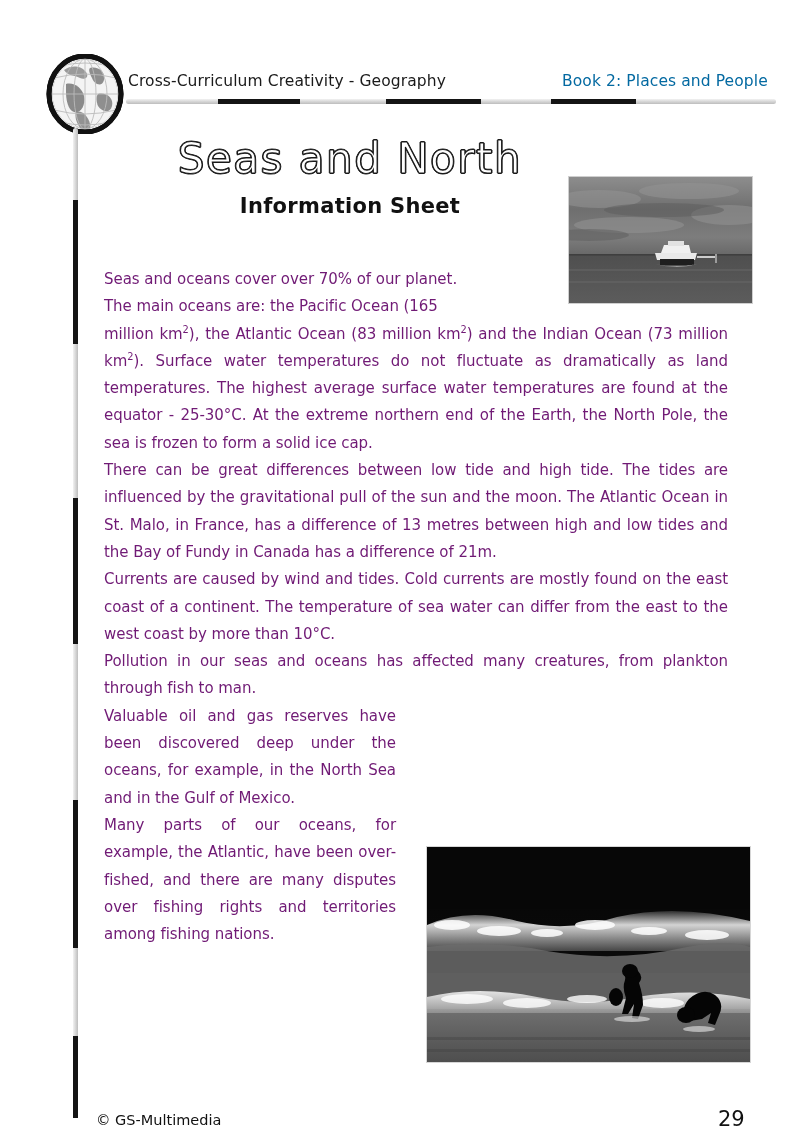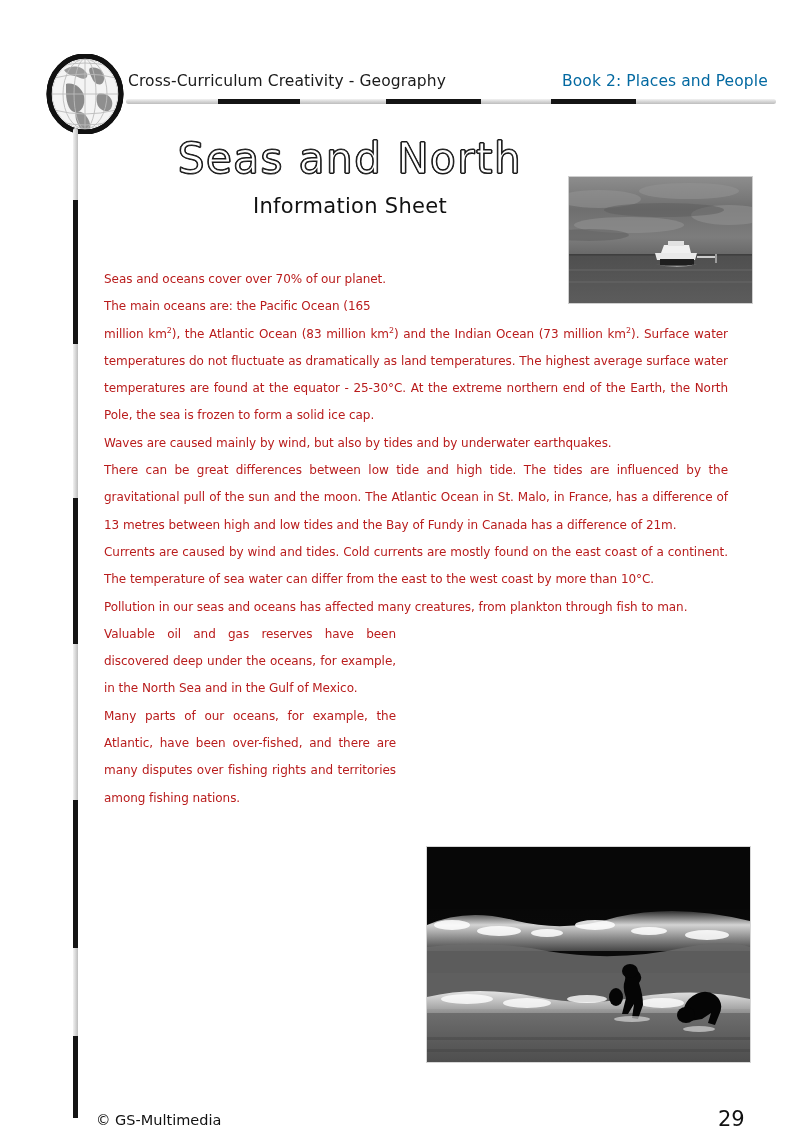--- a/index.html
+++ b/index.html
@@ -121,21 +121,21 @@
       0 -1px #1a1a1a, 0 1px #1a1a1a;
   }
   .sub-title {
     position: absolute;
     left: 150px;
     top: 166px;
     width: 400px;
     text-align: center;
     font-family: "DejaVu Sans", sans-serif;
     font-size: 21px;
-    font-weight: normal;
+    font-weight: bold;
     color: #111111;
     letter-spacing: 0.3px;
   }
 
   
   .photo {
     position: absolute;
     overflow: hidden;
     background: #555;
   }
@@ -169,23 +169,23 @@
     height: 44px;
   }
   .floater-br {
     float: right;
     width: 332px;
     height: 1px;
   }
   p.para {
     margin: 0;
     font-family: "DejaVu Sans", sans-serif;
-    font-size: 12px;
+    font-size: 15px;
     line-height: 27.3px;
-    color: #b91c1c;
+    color: #701a75;
     text-align: justify;
     letter-spacing: -0.05px;
   }
   sup { font-size: 0.66em; vertical-align: super; line-height: 0; }
 
   
   .footer-left {
     position: absolute;
     left: 96px;
     top: 1084px;
@@ -361,21 +361,20 @@
         <rect x="0" y="202" width="323" height="3"></rect>
       </g>
     </svg>
   </div>
 
   <div class="body-wrap">
     <div class="floater-tr"></div>
 
     <p class="para"><span>Seas and oceans cover over 70% of our planet.</span><br><span>The main oceans are: the Pacific Ocean (165</span><br><span>million km</span><sup>2</sup><span>), the Atlantic Ocean (83 million km</span><sup>2</sup><span>) and the Indian Ocean (73 million km</span><sup>2</sup><span>). Surface water temperatures do not fluctuate as dramatically as land temperatures. The highest average surface water temperatures are found at the equator - 25-30°C. At the extreme northern end of the Earth, the North Pole, the sea is frozen to form a solid ice cap.</span></p>
 
-    <p class="para">Waves are caused mainly by wind, but also by tides and by underwater earthquakes.</p>
 
     <p class="para">There can be great differences between low tide and high tide.  The tides are influenced by the gravitational pull of the sun and the moon.  The Atlantic Ocean in St. Malo, in France, has a difference of 13 metres between high and low tides and the Bay of Fundy in Canada has a difference of 21m.</p>
 
     <p class="para">Currents are caused by wind and tides.  Cold currents are mostly found on the east coast of a continent.  The temperature of sea water can differ from the east to the west coast by more than 10°C.</p>
 
     <p class="para">Pollution in our seas and oceans has affected many creatures, from plankton through fish to man.</p>
 
     <div class="floater-br" style="height:230px;"></div>
 
     <p class="para">Valuable oil and gas reserves have been discovered deep under the oceans, for example,  in the North Sea and in the Gulf of Mexico.</p>

